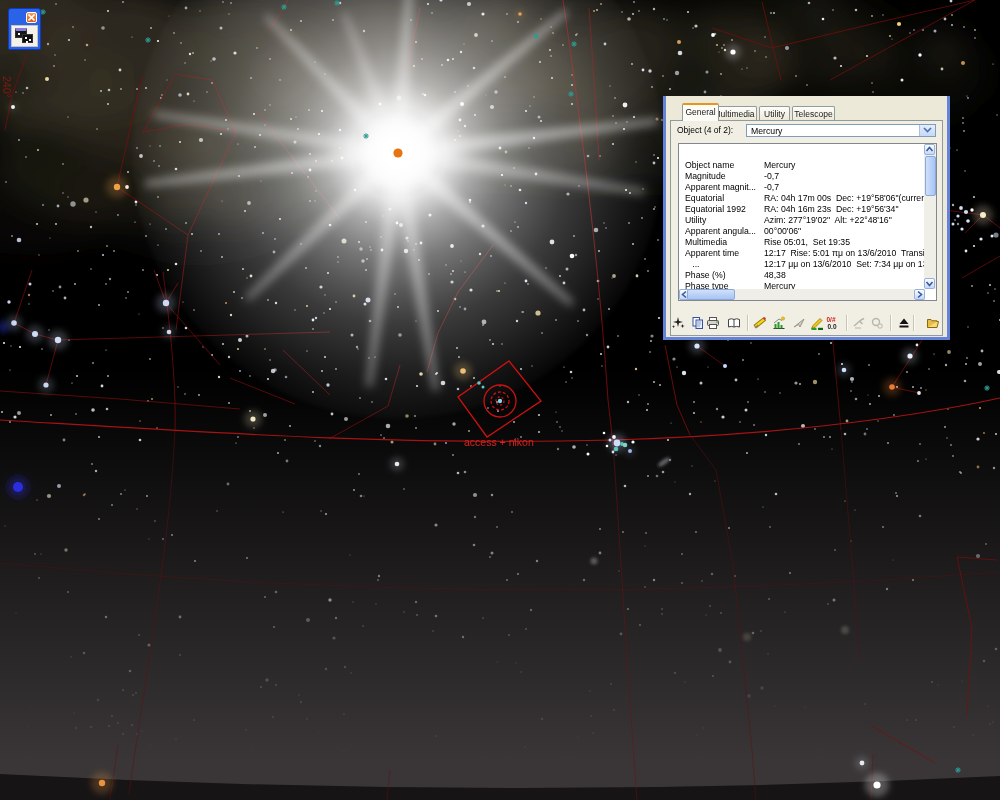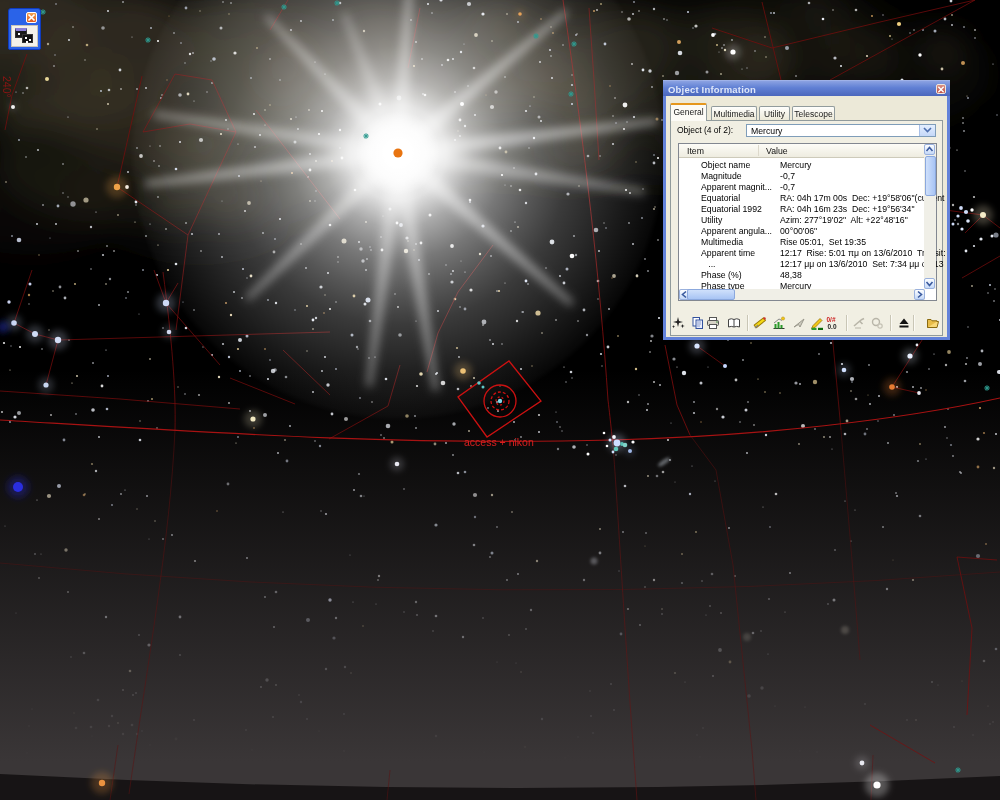--- a/index.html
+++ b/index.html
@@ -14,21 +14,21 @@
 #pane{position:absolute;left:4px;top:23.5px;width:273px;height:216px;background:#f1efe3;border:1px solid #919b9c;box-sizing:border-box;z-index:1;}
 #objlbl{position:absolute;left:11px;top:28.5px;font-size:8.5px;color:#000;z-index:2;}
 #combo{position:absolute;left:80px;top:27.5px;width:190px;height:13px;background:#fff;border:1px solid #7f9db9;box-sizing:border-box;z-index:2;}
 #combo>span{position:absolute;left:4px;top:1px;font-size:8.7px;color:#000;}
 #cbtn{position:absolute;right:0;top:0;width:15px;height:11px;background:linear-gradient(#e3eefe,#c5d8f8);border-left:1px solid #a8c0e8;display:flex;align-items:center;justify-content:center;}
 #list{position:absolute;left:12px;top:47px;width:259px;height:158px;background:#fff;border:1px solid #828790;box-sizing:border-box;z-index:2;}
 #lhead{position:absolute;left:0;top:0;width:245px;height:13px;background:linear-gradient(#fdfcf7,#eeece0);border-bottom:1px solid #cdcaba;}
 #lhead .hi{position:absolute;left:8px;top:1.5px;font-size:8.7px;color:#111;}
 #lhead .hv{position:absolute;left:87px;top:1.5px;font-size:8.7px;color:#111;}
 #lhead:after{content:"";position:absolute;left:79px;top:1px;height:11px;border-left:1px solid #ddd9cc;}
-#lbody{position:absolute;left:0;top:15px;width:296px;height:130px;overflow:hidden;padding-left:16px;}
+#lbody{position:absolute;left:0;top:15px;width:296px;height:130px;overflow:hidden;}
 .lrow{position:relative;height:11px;white-space:nowrap;}
 .li{position:absolute;left:6px;top:0.5px;font-size:8.7px;color:#000;}
 .lv{position:absolute;left:85px;top:0.5px;font-size:8.7px;color:#000;}
 #vsb{position:absolute;right:0;top:0;width:12px;height:145px;background:#f0efe7;}
 #hsb{position:absolute;left:0;bottom:0;width:246px;height:11px;background:#f0efe7;}
 .sbtn{position:absolute;width:11px;height:11px;background:linear-gradient(#fdfeff,#c4d8f8);border:1px solid #9ab1dd;border-radius:2px;box-sizing:border-box;display:flex;align-items:center;justify-content:center;}
 #vthumb{position:absolute;left:0.5px;top:12px;width:11px;height:40px;background:linear-gradient(90deg,#cfe0fb,#a8c4f4);border:1px solid #8ba8dd;border-radius:2px;box-sizing:border-box;}
 #hthumb{position:absolute;left:8px;top:0;width:48px;height:11px;background:linear-gradient(#cfe0fb,#a8c4f4);border:1px solid #8ba8dd;border-radius:2px;box-sizing:border-box;}
 #tbar{position:absolute;left:0;top:219px;width:281px;height:22px;z-index:4;}
 .tbi{position:absolute;top:1px;width:14px;height:14px;}
@@ -1468,48 +1468,36 @@
     <circle cx="3" cy="327" r="6" fill="#2233bb" fill-opacity="0.5" filter="url(#b3)"></circle>
     <ellipse cx="664" cy="462" rx="7" ry="2.3" transform="rotate(-35 664 462)" fill="#cfd8e0" fill-opacity="0.45" filter="url(#b2)"></ellipse>
     <circle cx="594" cy="561" r="3.5" fill="#c8ccd4" fill-opacity="0.35" filter="url(#b2)"></circle>
     <circle cx="845" cy="630" r="4" fill="#c0b8a8" fill-opacity="0.25" filter="url(#b2)"></circle>
     <circle cx="747" cy="637" r="4" fill="#c0b8a8" fill-opacity="0.20" filter="url(#b2)"></circle>
 <text x="464" y="446" font-family="Liberation Sans, sans-serif" font-size="10.5" fill="#d82020">access + nikon</text>
 <text x="3" y="76" font-family="Liberation Sans, sans-serif" font-size="10.5" fill="#8d1414" transform="rotate(90 3 76)">240°</text>
 </svg>
 
 <div id="dlg">
- <div id="ttl">
-      <span>Object Information</span>
-   <div id="xbtn">
-        <svg width="9" height="9" viewBox="0 0 9 9">
-          <path d="M1.5 1.5 L7.5 7.5 M7.5 1.5 L1.5 7.5" stroke="#fff" stroke-width="1.6"></path>
-        </svg>
-      </div>
- </div>
  <div id="cli">
-   <div class="tab act" style="left:4px;width:37px">General</div>
+   <div class="tab act" style="left:16px;width:37px">General</div>
    <div class="tab" style="left:45px;width:46px">Multimedia</div>
    <div class="tab" style="left:93px;width:31px">Utility</div>
    <div class="tab" style="left:126px;width:43px">Telescope</div>
    <div id="pane"></div>
    <div id="objlbl">Object (4 of 2):</div>
    <div id="combo">
         <span>Mercury</span>
         <div id="cbtn">
           <svg width="9" height="6" viewBox="0 0 9 6">
             <path d="M1 1 L4.5 4.5 L8 1" stroke="#4d6fae" stroke-width="1.6" fill="none"></path>
           </svg>
         </div>
       </div>
    <div id="list">
-     <div id="lhead">
-          <span class="hi">Item</span>
-          <span class="hv">Value</span>
-        </div>
      <div id="lbody">
           <div class="lrow">
             <span class="li">Object name</span>
             <span class="lv">Mercury</span>
           </div>
           <div class="lrow">
             <span class="li">Magnitude</span>
             <span class="lv">-0,7</span>
           </div>
           <div class="lrow">

